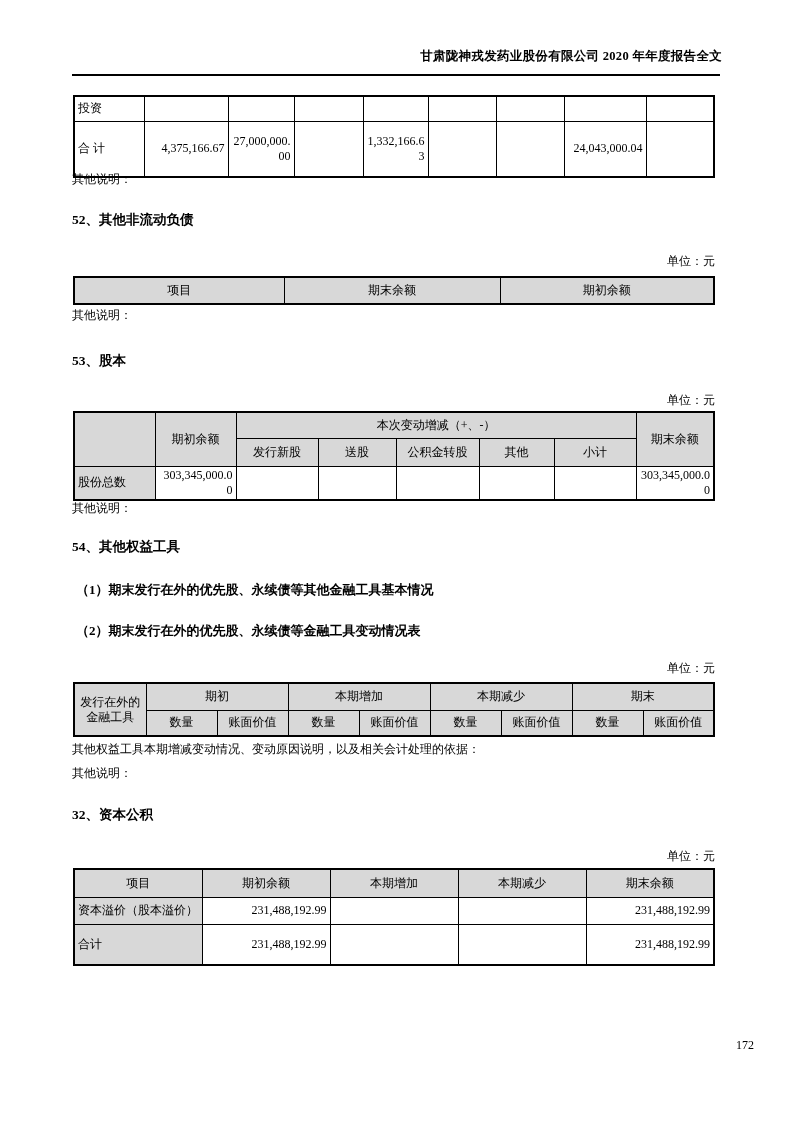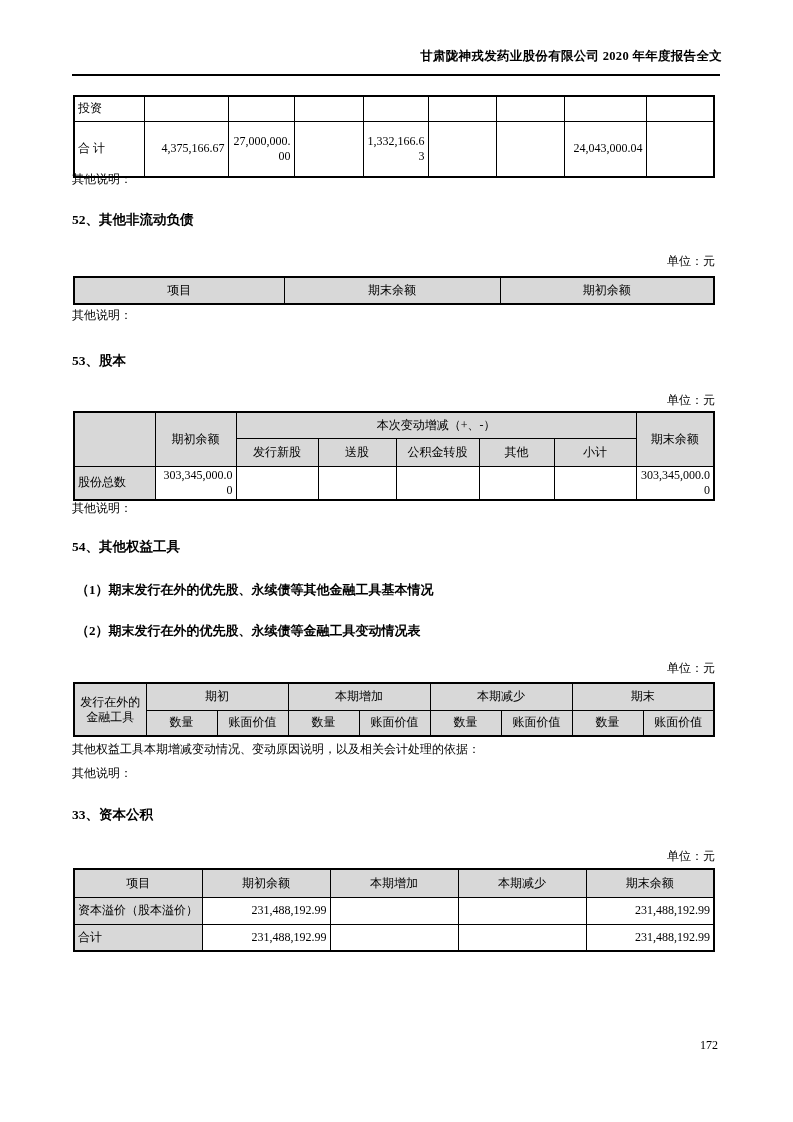--- a/index.html
+++ b/index.html
@@ -58,20 +58,21 @@
     vertical-align: middle;
     word-break: break-all;
   }
   td.gray { background: #d8d8d8; }
   td.c { text-align: center; }
   td.r { text-align: right; }
   td.l { text-align: left; padding-left: 4px; }
 
   .pagenum {
     font-size: 12px;
+    margin-left: 36px;
   }
 </style>
 </head>
 <body>
 
 <div id="page">
 
   <div class="abs header-title">甘肃陇神戎发药业股份有限公司 2020 年年度报告全文</div>
   <div class="abs header-rule"></div>
 
@@ -205,21 +206,21 @@
       <td class="gray c">数量</td>
       <td class="gray c">账面价值</td>
       <td class="gray c">数量</td>
       <td class="gray c">账面价值</td>
     </tr>
   </tbody>
     </table>
   <div class="abs note" style="top:742px; left:72px;">其他权益工具本期增减变动情况、变动原因说明，以及相关会计处理的依据：</div>
   <div class="abs note" style="top:766px; left:72px;">其他说明：</div>
 
-  <div class="abs heading" style="top:806px; left:72px;">33、资本公积</div>
+  <div class="abs heading" style="top:806px; left:72px;">32、资本公积</div>
   <div class="abs unit" style="top:848px; right:78px;">单位：元</div>
   <table class="rpt abs" style="top:868px; left:73px; width:640px;">
     <colgroup>
       <col style="width:128px">
         <col style="width:128px">
         <col style="width:128px">
       <col style="width:128px">
         <col style="width:128px">
     </colgroup>
     <tbody>
@@ -230,21 +231,21 @@
       <td class="gray c">本期减少</td>
       <td class="gray c">期末余额</td>
     </tr>
     <tr style="height:27px">
       <td class="gray l">资本溢价（股本溢价）</td>
       <td class="r">231,488,192.99</td>
       <td class="r"></td>
       <td class="r"></td>
       <td class="r">231,488,192.99</td>
     </tr>
-    <tr style="height:27px">
+    <tr style="height:41px">
       <td class="gray l">合计</td>
       <td class="r">231,488,192.99</td>
       <td class="r"></td>
       <td class="r"></td>
       <td class="r">231,488,192.99</td>
     </tr>
   </tbody>
     </table>
 
   <div class="abs pagenum" style="top:1038px; left:700px;">172</div>

